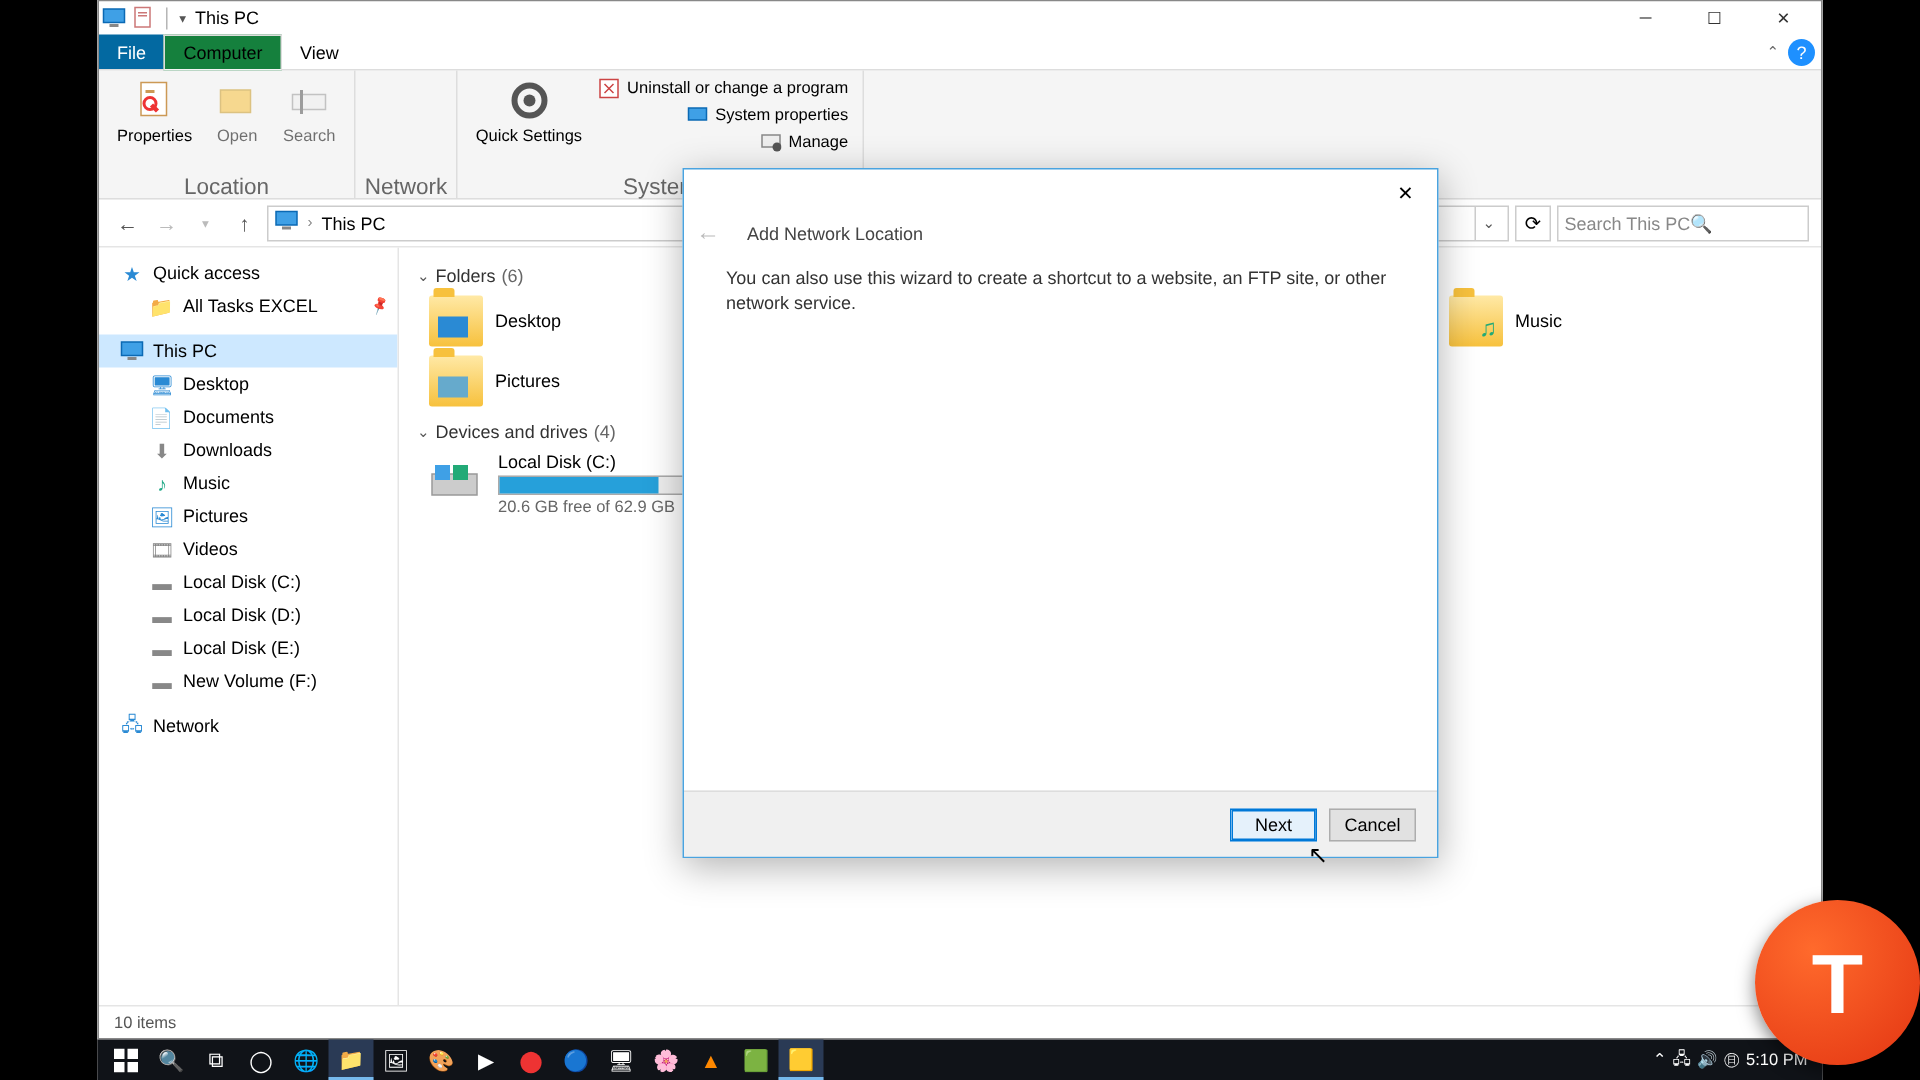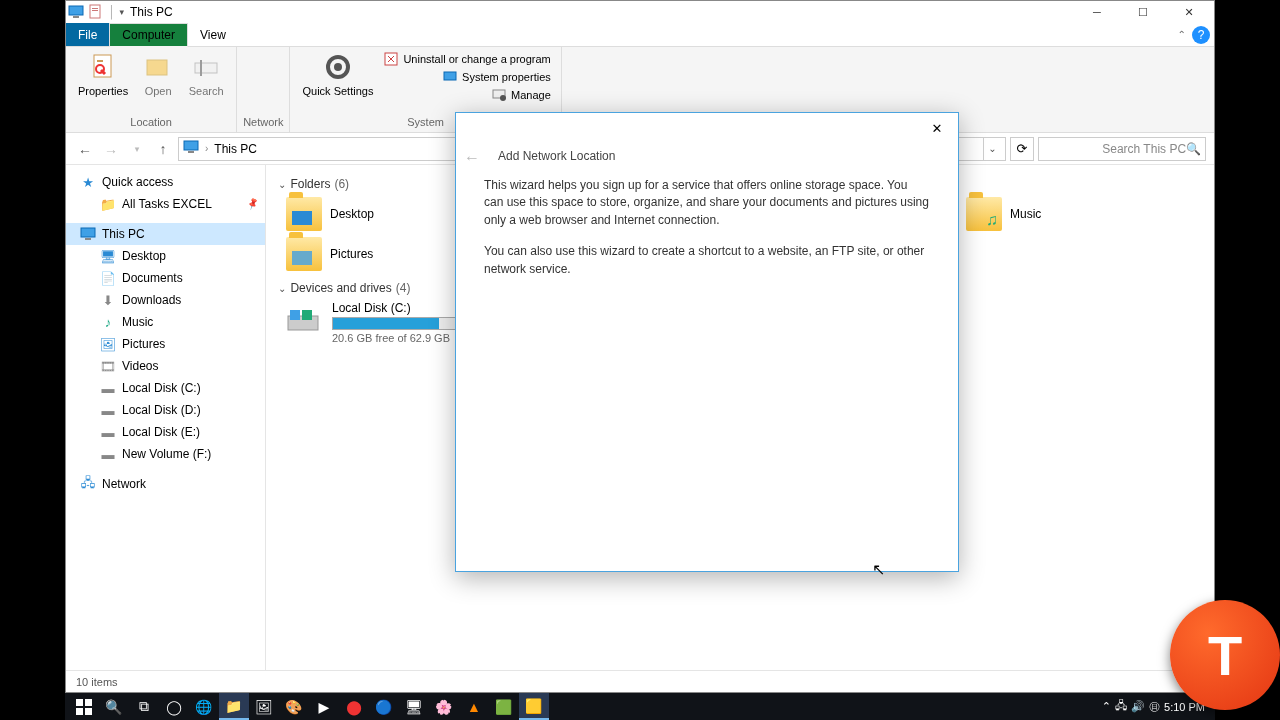--- a/index.html
+++ b/index.html
@@ -14,34 +14,34 @@
 .win-btn { width: 46px; height: 22px; display: flex; align-items: center; justify-content: center; font-size: 11px; color: #333; }
 .ribbon-tabs { height: 24px; display: flex; align-items: stretch; border-bottom: 1px solid #ddd; font-size: 12px; position: relative; }
 .ribbon-tab { padding: 4px 12px; display: flex; align-items: center; cursor: pointer; }
 .ribbon-tab.file { background: #0369a1; color: #fff; }
 .ribbon-tab.active { background: #15803d; border: 1px solid #ddd; border-bottom: 1px solid #f5f5f5; margin-bottom: -1px; }
 .ribbon-help { position: absolute; right: 4px; top: 3px; width: 18px; height: 18px; background: #1e90ff; border-radius: 50%; color: #fff; text-align: center; font-size: 12px; line-height: 18px; }
 .ribbon-chevron { position: absolute; right: 28px; top: 6px; font-size: 10px; color: #666; }
 .ribbon-body { height: 86px; background: #f5f5f5; border-bottom: 1px solid #ddd; display: flex; font-size: 11px; }
 .ribbon-group { border-right: 1px solid #ddd; display: flex; flex-direction: column; align-items: center; padding: 2px 6px 0 6px; }
 .ribbon-group-items { display: flex; flex: 1; align-items: flex-start; }
-.ribbon-group-label { color: #666; font-size: 11px; height: 16px; text-align: center; width: 100%; }
+.ribbon-group-label { color: #666; font-size: 15px; height: 16px; text-align: center; width: 100%; }
 .ribbon-btn { display: flex; flex-direction: column; align-items: center; justify-content: flex-start; padding: 2px 6px; min-width: 48px; cursor: pointer; text-align: center; line-height: 1.2; }
 .ribbon-btn.disabled { opacity: 0.55; }
 .ribbon-icon-lg { width: 32px; height: 32px; display: flex; align-items: center; justify-content: center; margin-bottom: 2px; }
 .ribbon-mini-list { display: flex; flex-direction: column; justify-content: center; gap: 2px; padding: 2px 4px; }
 .ribbon-mini-item { display: flex; align-items: center; gap: 4px; cursor: pointer; white-space: nowrap; justify-content: flex-end; }
 .ribbon-mini-icon { width: 16px; height: 16px; display: inline-flex; align-items: center; justify-content: center; }
 .addressbar { height: 32px; display: flex; align-items: center; padding: 0 8px; gap: 4px; border-bottom: 1px solid #e5e5e5; }
 .nav-btn { width: 22px; height: 22px; display: flex; align-items: center; justify-content: center; color: #555; font-size: 14px; cursor: pointer; }
 .nav-btn.disabled { color: #bbb; }
 .addr-box { flex: 1; height: 24px; border: 1px solid #ccc; display: flex; align-items: center; padding: 0 4px; gap: 6px; font-size: 12px; }
 .addr-dropdown { width: 18px; text-align: center; color: #555; font-size: 10px; border-left: 1px solid #ccc; height: 100%; display: flex; align-items: center; justify-content: center; }
 .addr-refresh { width: 24px; height: 24px; border: 1px solid #ccc; display: flex; align-items: center; justify-content: center; font-size: 13px; }
-.search-box { width: 168px; height: 24px; border: 1px solid #ccc; display: flex; align-items: center; padding: 0 4px; color: #888; font-size: 12px; justify-content: flex-end; }
+.search-box { width: 168px; height: 24px; border: 1px solid #ccc; display: flex; align-items: center; padding: 0 4px; color: #888; font-size: 12px; justify-content: flex-start; }
 .body-row { display: flex; height: calc(100% - 22px - 24px - 86px - 32px - 22px); }
 .nav-pane { width: 200px; border-right: 1px solid #e5e5e5; padding: 6px 0; font-size: 12px; overflow: hidden; }
 .nav-item { display: flex; align-items: center; gap: 6px; padding: 2px 6px 2px 14px; height: 22px; cursor: pointer; }
 .nav-item.selected { background: #cde8ff; }
 .nav-item.pinned::after { content: "📌"; font-size: 9px; margin-left: auto; color: #888; transform: rotate(-25deg); }
 .nav-sub { padding-left: 20px; }
 .nav-icon { width: 16px; height: 16px; display: inline-flex; align-items: center; justify-content: center; font-size: 13px; }
 .content-pane { flex: 1; padding: 8px 12px; overflow: hidden; font-size: 12px; }
 .group-header { display: flex; align-items: center; gap: 4px; color: #333; font-size: 12px; margin: 4px 0 6px 0; }
 .group-header .chev { font-size: 10px; color: #555; }
@@ -367,22 +367,25 @@
 
   <div class="dialog">
     <div class="dialog-titlebar">
       <div class="dialog-close">✕</div>
     </div>
     <div class="dialog-header-row">
       <span class="dialog-back">←</span>
       <span>Add Network Location</span>
     </div>
     <div class="dialog-body">
-      <p>This wizard helps you sign up for a service that offers online storage space.  You can use this space to store, organize, and share your documents and pictures using only a web browser and Internet connection.</p>
       <p>You can also use this wizard to create a shortcut to a website, an FTP site, or other network service.</p>
+    </div>
+    <div class="dialog-buttons">
+      <div class="dlg-btn default">Next</div>
+      <div class="dlg-btn">Cancel</div>
     </div>
   </div>
 
   <div class="cursor-arrow">↖</div>
 
   <div class="taskbar">
     <div class="task-item">
         <svg width="16" height="16">
           <rect x="0" y="0" width="7" height="7" fill="#fff"></rect>
           <rect x="9" y="0" width="7" height="7" fill="#fff"></rect>

